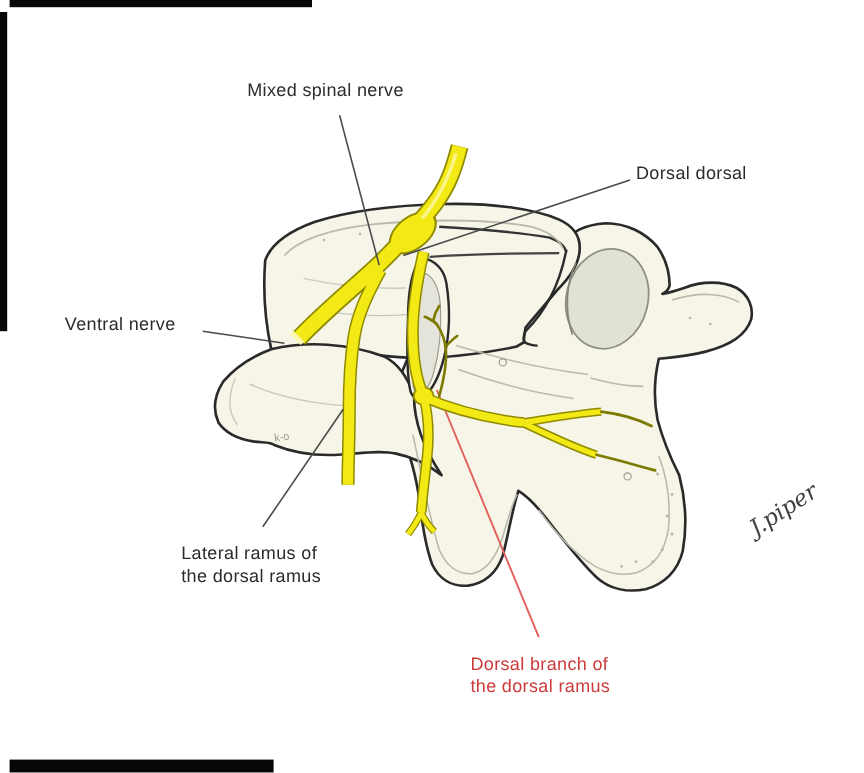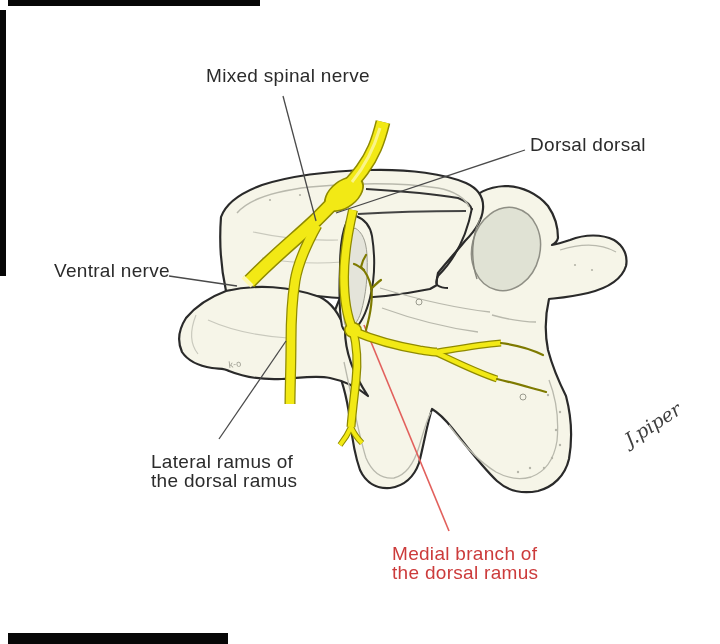--- a/index.html
+++ b/index.html
@@ -1,19 +1,19 @@
 <!DOCTYPE html>
 <html><head>
 <meta charset="utf-8">
 <style>
   html,body{margin:0;padding:0;background:#ffffff;}
   .stage{position:relative;width:720px;height:644px;background:#ffffff;overflow:hidden;
          font-family:"Liberation Sans", sans-serif;}
   .stage svg{position:absolute;left:0;top:0;}
-  .lbl{position:absolute;font-size:19px;line-height:19px;letter-spacing:0.3px;
+  .lbl{position:absolute;font-size:15px;line-height:19px;letter-spacing:0.3px;
        color:#2b2b2b;white-space:nowrap;}
   .lbl span{display:block;}
   .lbl.red{color:#cc3b3b;}
   .edgebar{position:absolute;background:#070707;}
   #bar-left{left:0;top:10px;width:6px;height:266px;}
   #bar-top{left:8px;top:0;width:252px;height:6px;}
   #bar-bottom{left:8px;top:633px;width:220px;height:11px;}
 </style>
 </head>
 <body>
@@ -140,20 +140,20 @@
   </svg>
 
   <div class="lbl" style="left:206px;top:66px;">Mixed spinal nerve</div>
   <div class="lbl" style="left:530px;top:135px;">Dorsal dorsal</div>
   <div class="lbl" style="left:54px;top:261px;">Ventral nerve</div>
   <div class="lbl" style="left:151px;top:452px;">
     <span>Lateral ramus of</span>
     <span>the dorsal ramus</span>
   </div>
   <div class="lbl red" style="left:392px;top:544px;">
-    <span>Medial branch of</span>
+    <span>Dorsal branch of</span>
     <span>the dorsal ramus</span>
   </div>
 
   <div class="edgebar" id="bar-left"></div>
   <div class="edgebar" id="bar-top"></div>
   <div class="edgebar" id="bar-bottom"></div>
 </div>
 
 </body></html>

